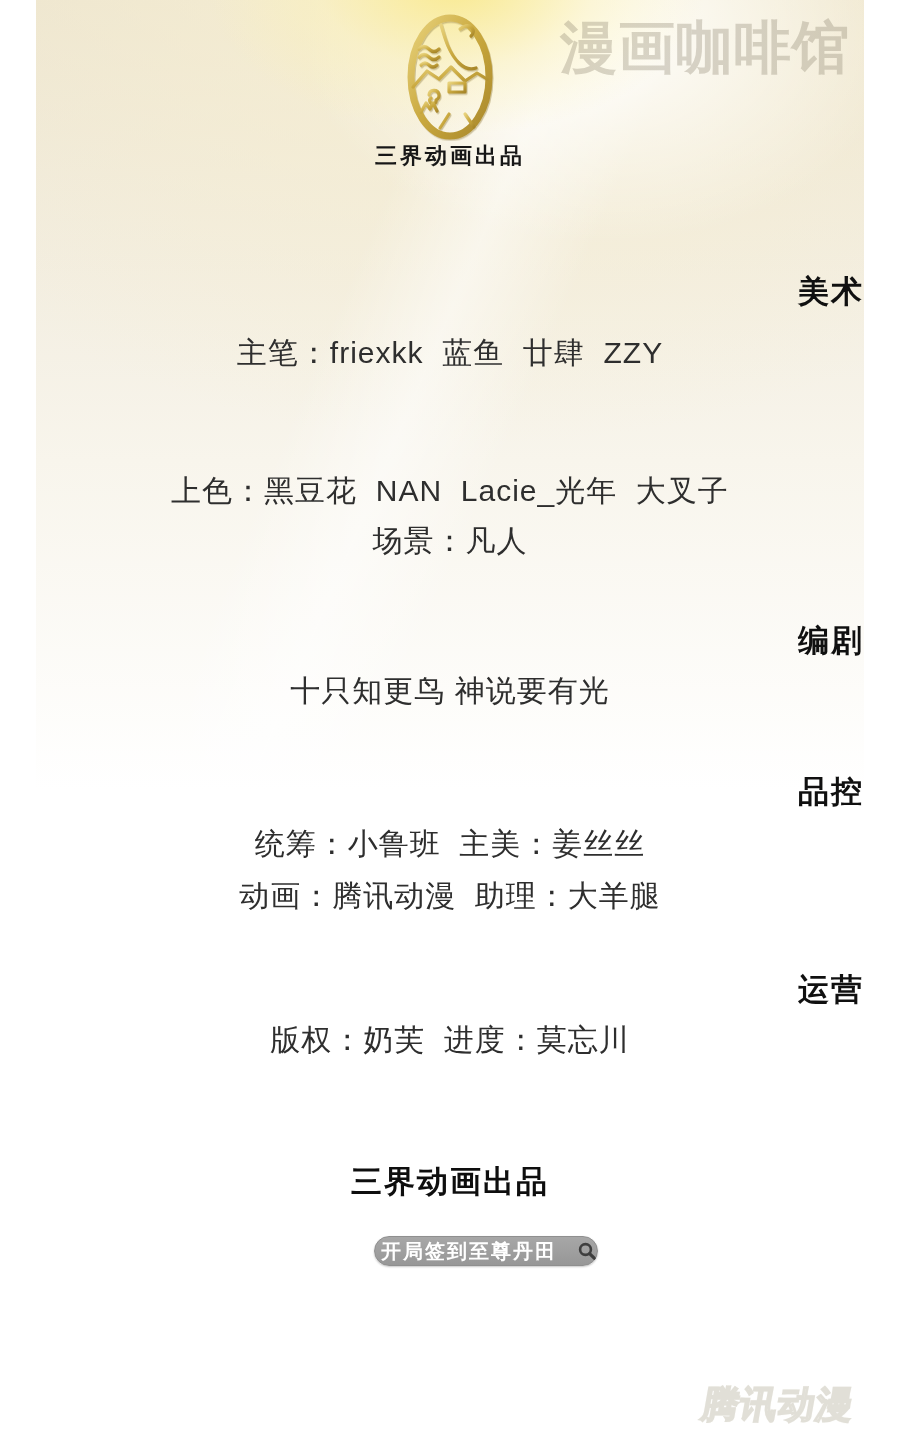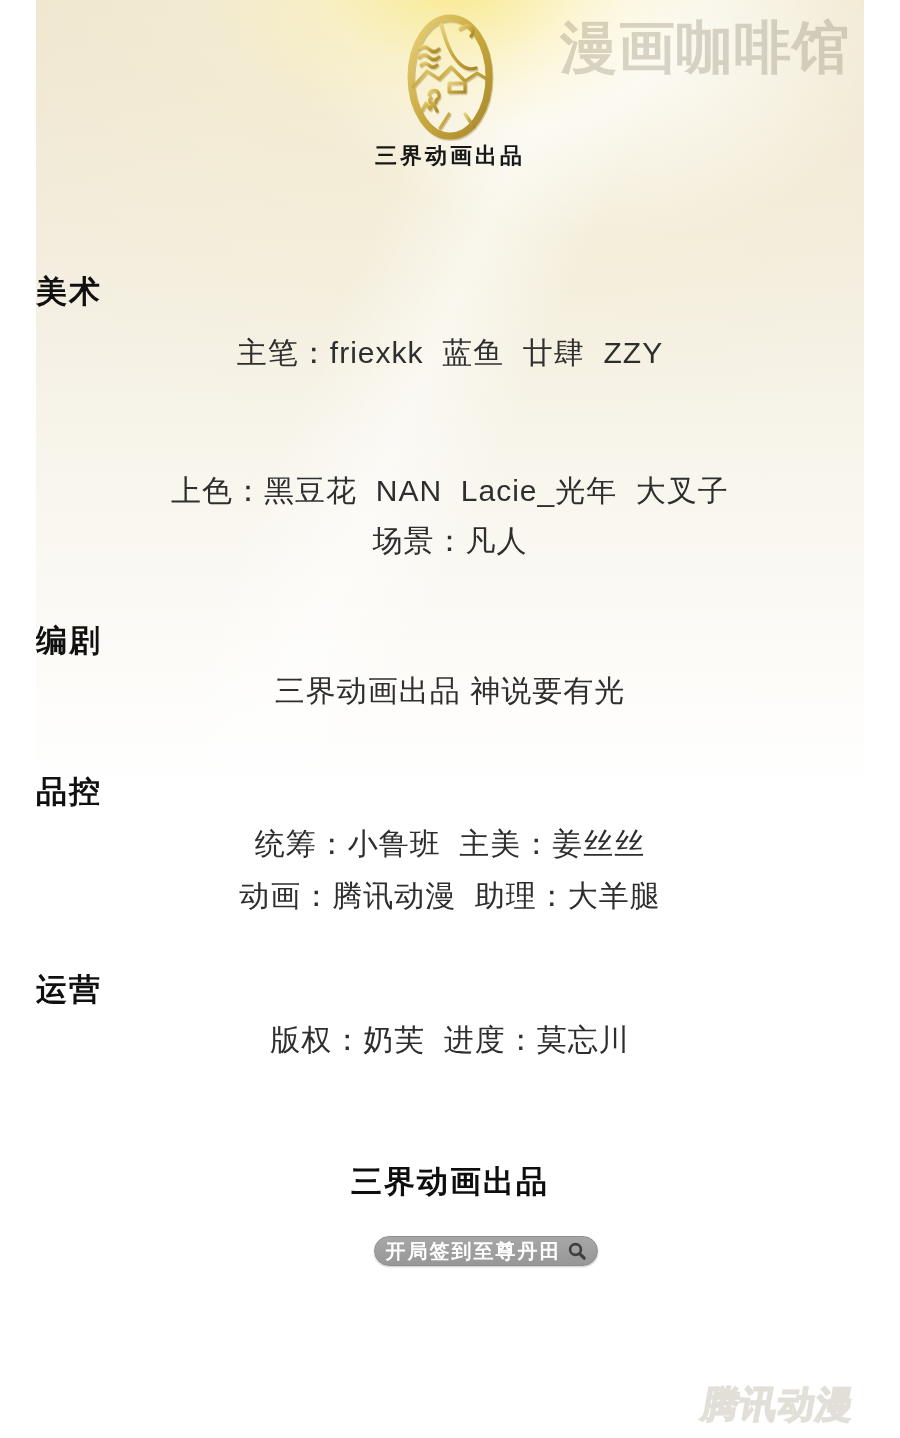--- a/index.html
+++ b/index.html
@@ -28,40 +28,40 @@
   .logo { position:absolute; top:13px; left:50%; transform:translateX(-50%); }
 
   .producer {
     position:absolute; top:145px; left:0; width:100%;
     text-align:center; font-size:22px; font-weight:800;
     letter-spacing:3px; color:#171717; line-height:1;
   }
 
   .sec-title {
     position:absolute; left:0; width:100%;
-    text-align:left; font-size:31px; font-weight:900;
+    text-align:right; font-size:31px; font-weight:900;
     letter-spacing:2px; color:#101010; line-height:1;
   }
   .credit-line {
     position:absolute; left:0; width:100%;
     text-align:center; font-size:30px; font-weight:400;
     letter-spacing:1px; color:#2e2e2e; line-height:1;
     white-space:pre-wrap;
   }
 
   .broadcast-title {
     position:absolute; top:1166px; left:0; width:100%;
     text-align:center; font-size:31px; font-weight:900;
     letter-spacing:2px; color:#0e0e0e; line-height:1;
   }
 
   .pill {
     position:absolute; top:1236px; left:338px;
     width:224px; height:30px;
-    display:flex; align-items:center; justify-content:center; gap:6px;
+    display:flex; align-items:center; justify-content:flex-end; gap:21px;
     border:1px solid #8f8f8f; border-radius:15px;
     background:linear-gradient(180deg,#a7a7a7 0%, #979797 100%);
     box-shadow:0 1px 2px rgba(0,0,0,0.22);
     cursor:pointer;
   }
   .pill-text {
     font-size:20px; font-weight:700; letter-spacing:2px;
     color:#ffffff; line-height:1; white-space:nowrap;
   }
 
@@ -117,21 +117,21 @@
   </div>
 
   <div class="producer">三界动画出品</div>
 
   <div class="sec-title" style="top:276px">美术</div>
   <div class="credit-line" style="top:338px">主笔：friexkk  蓝鱼  廿肆  ZZY</div>
   <div class="credit-line" style="top:476px">上色：黑豆花  NAN  Lacie_光年  大叉子</div>
   <div class="credit-line" style="top:526px">场景：凡人</div>
 
   <div class="sec-title" style="top:625px">编剧</div>
-  <div class="credit-line" style="top:676px">三界动画出品 神说要有光</div>
+  <div class="credit-line" style="top:676px">十只知更鸟 神说要有光</div>
 
   <div class="sec-title" style="top:776px">品控</div>
   <div class="credit-line" style="top:829px">统筹：小鲁班  主美：姜丝丝</div>
   <div class="credit-line" style="top:881px">动画：腾讯动漫  助理：大羊腿</div>
 
   <div class="sec-title" style="top:974px">运营</div>
   <div class="credit-line" style="top:1025px">版权：奶芙  进度：莫忘川</div>
 
   <div class="broadcast-title">三界动画出品</div>
 

